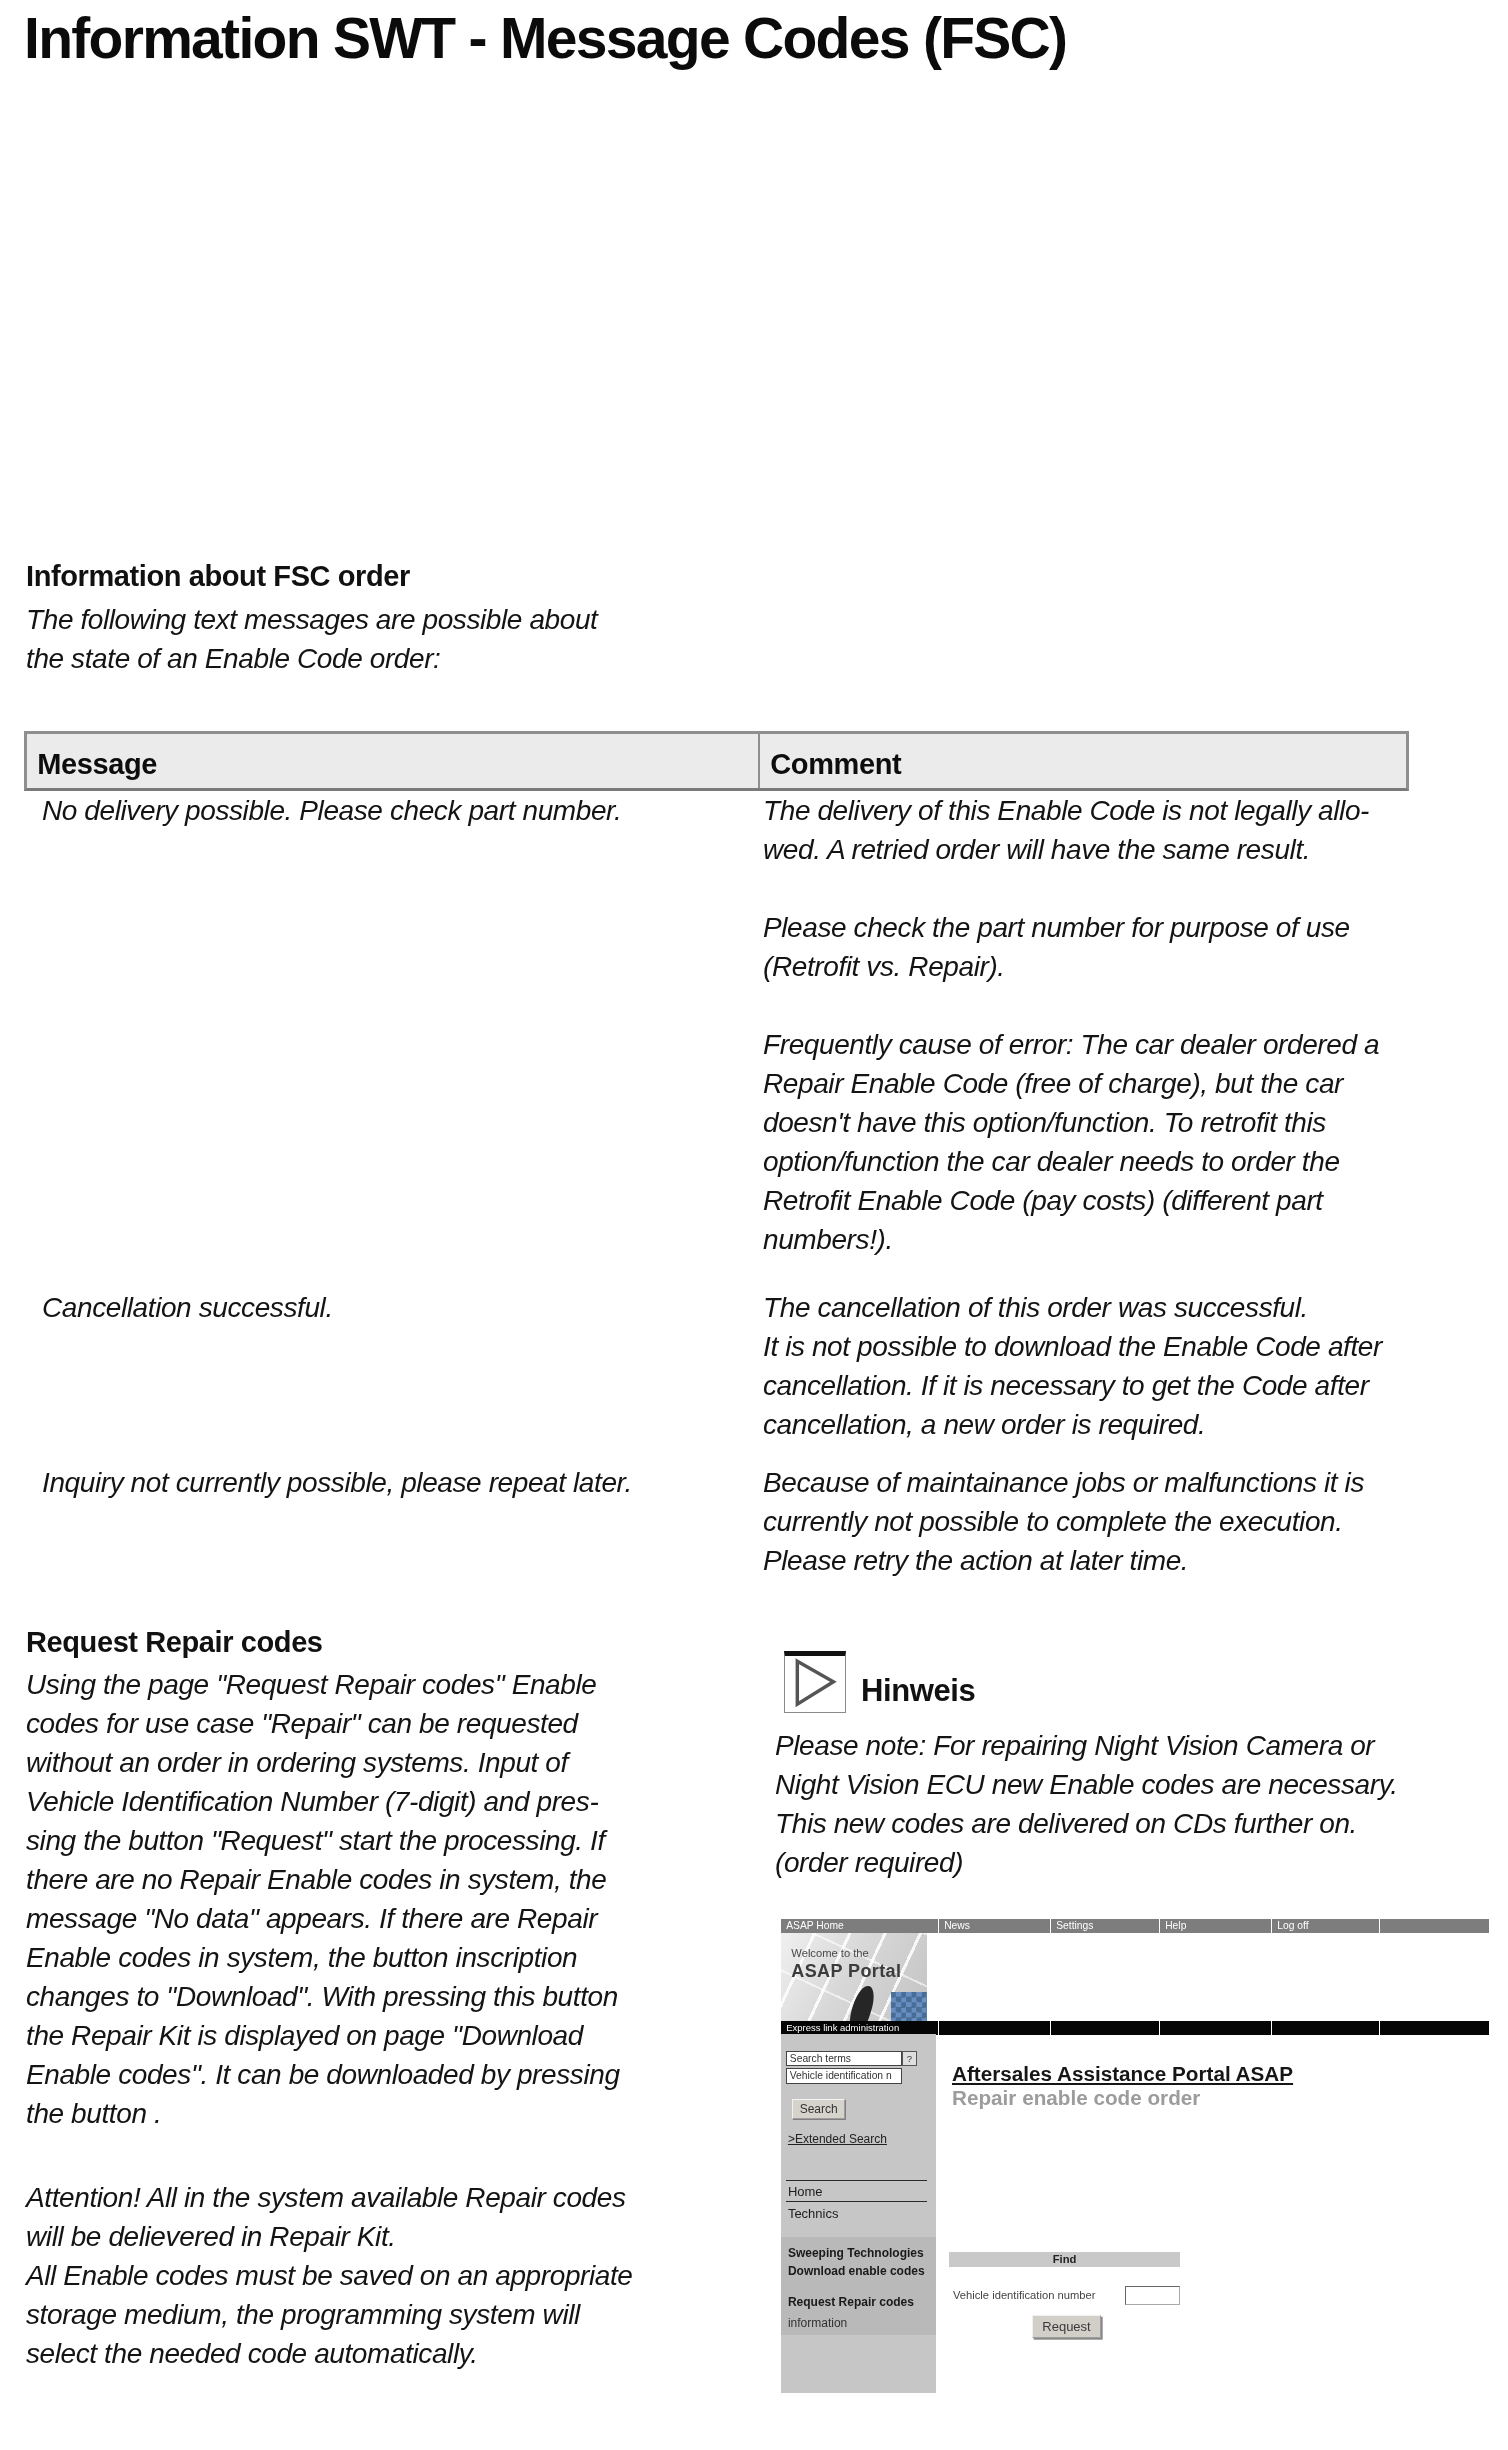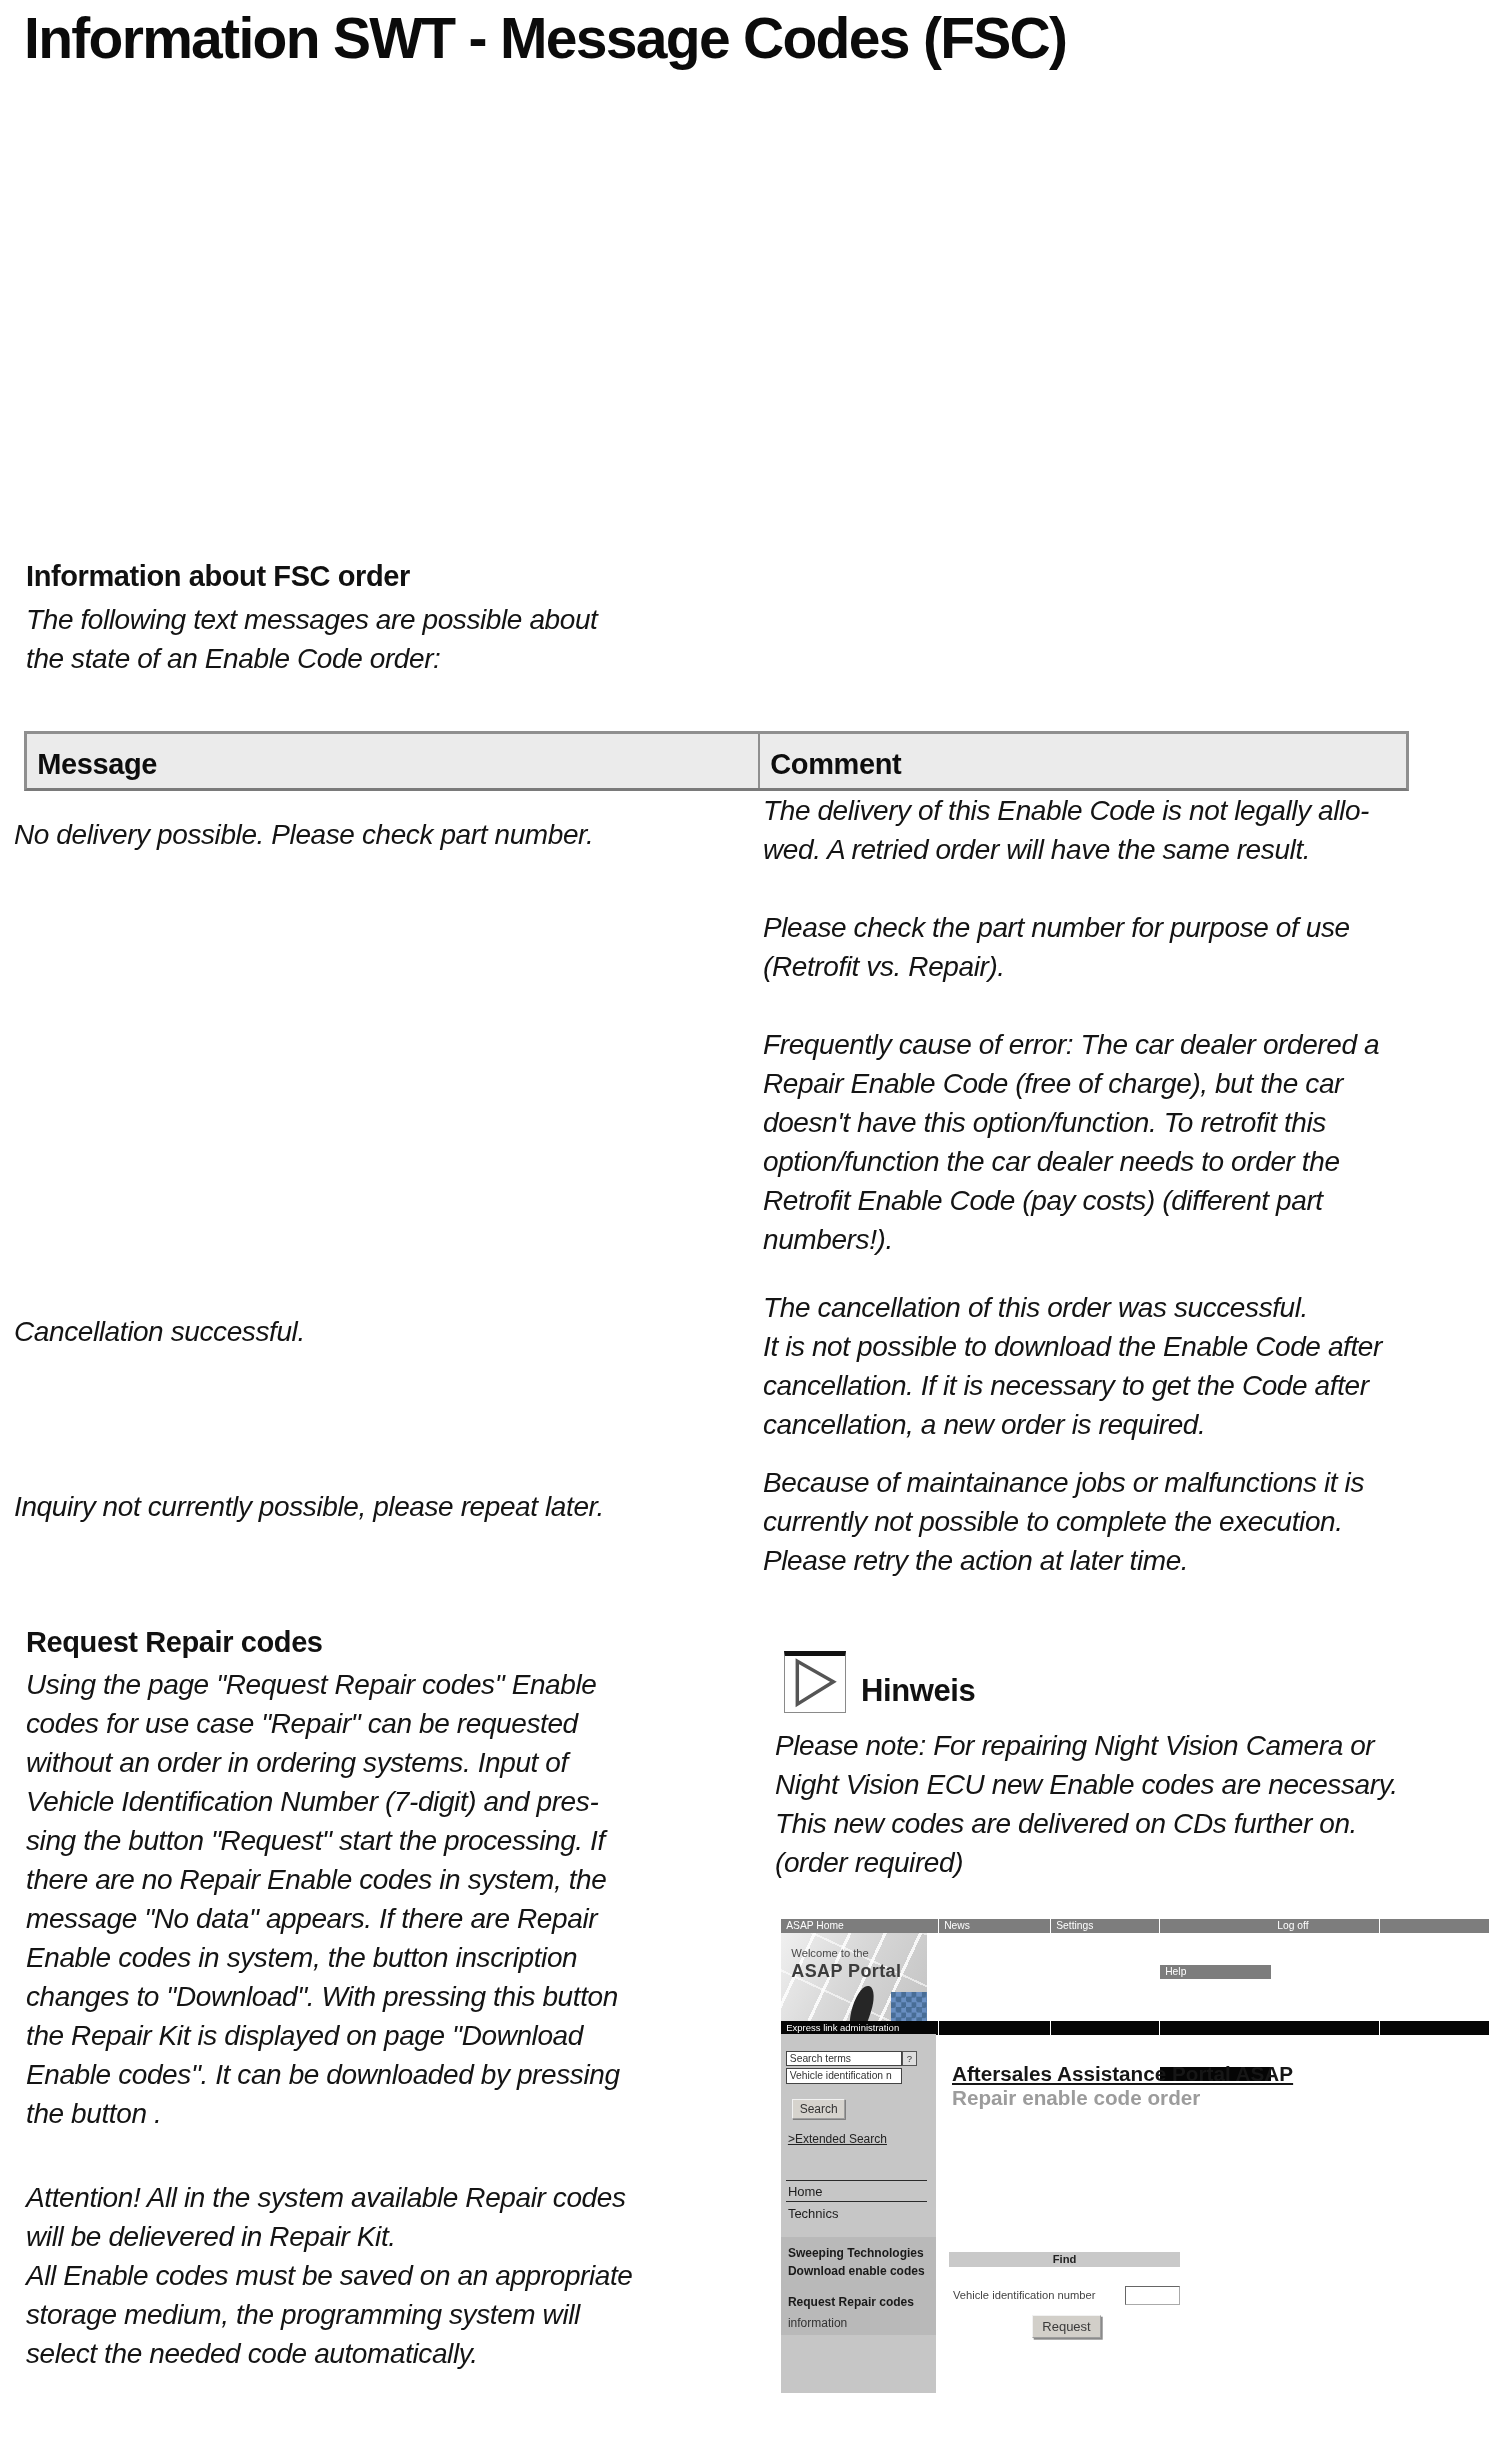--- a/index.html
+++ b/index.html
@@ -15,39 +15,39 @@
   
   .intro-heading{left:26px;top:560px;font-size:29px;font-weight:700;letter-spacing:-0.4px;}
   .intro-body{left:26px;top:600px;width:715px;}
   
   .thead{left:24px;top:731px;width:1385px;height:60px;box-sizing:border-box;
     border:3.4px solid #8f8f8f;border-bottom-color:#7a7a7a;background:#ebebeb;display:flex;}
   .thead .cell{box-sizing:border-box;font-size:29px;font-weight:700;letter-spacing:-0.4px;
     padding:13.8px 0 0 10.3px;color:#0d0d0d;}
   .thead .cell.msg{width:731px;}
   .thead .cell.com{flex:1;border-left:2.6px solid #8f8f8f;}
-  .tmsg{left:14px;width:712px;margin-top:24px;}
+  .tmsg{left:42px;width:712px;}
   .tcom{left:763px;width:720px;}
   .r1{top:791px;} .r2{top:1288px;} .r3{top:1463px;}
   
   .req-heading{left:26px;top:1626px;font-size:29px;font-weight:700;letter-spacing:-0.4px;}
   .req-body{left:26px;top:1665px;width:715px;}
   .attention{left:26px;top:2178px;width:715px;}
   
   .note-icon{left:784px;top:1651px;width:62px;height:62px;box-sizing:border-box;background:#fff;
     border:1.7px solid #8a8a8a;border-top:5.2px solid #111;}
   .note-label{left:861px;top:1673px;font-size:31px;font-weight:700;letter-spacing:-0.4px;}
   .note-body{left:775px;top:1726px;width:706px;}
   
   .screenshot{left:781px;top:1919px;width:708px;height:475px;font-family:"Liberation Sans",sans-serif;letter-spacing:0;}
   .ss-menubar{left:0;top:0;width:708px;height:13.8px;display:flex;background:#7d7d7d;}
   .ss-menubar .mcell{box-sizing:border-box;height:13.8px;line-height:13.8px;font-size:10.3px;color:#fff;
     padding-left:5.2px;border-right:1.7px solid #fff;background:#7d7d7d;overflow:hidden;}
   .ss-menubar .mcell:last-child{border-right:none;}
-  .w0{width:158px;} .w1{width:112px;} .w2{width:109px;} .w3{width:112px;margin-top:46px;} .w4{width:108px;} .w5{flex:1;}
+  .w0{width:158px;} .w1{width:112px;} .w2{width:109px;} .w3{width:112px;} .w4{width:108px;} .w5{flex:1;}
   .ss-logo{left:0;top:13.8px;width:146px;height:88px;overflow:hidden;
     background:
       repeating-linear-gradient(115deg,rgba(255,255,255,0) 0 29px,rgba(255,255,255,.85) 29px 32px),
       repeating-linear-gradient(25deg,rgba(255,255,255,0) 0 45px,rgba(255,255,255,.6) 45px 47px),
       linear-gradient(120deg,#f0f0f0 0%,#d8d8d8 45%,#c3c3c3 100%);}
   .logo-welcome{left:10.3px;top:13.8px;font-size:11.2px;color:#4a4a4a;}
   .logo-brand{left:10.3px;top:28.4px;font-size:18px;font-weight:700;color:#3c3c3c;letter-spacing:0.4px;}
   .logo-blob{left:71px;top:52px;width:19px;height:50px;background:#262626;border-radius:50% 50% 45% 55%;transform:rotate(18deg);}
   .logo-blue{right:0;bottom:0;width:36px;height:29px;
     background:repeating-conic-gradient(#5d87c0 0% 25%,#3a6390 0% 50%) 0 0/10.3px 10.3px;opacity:.9;}

